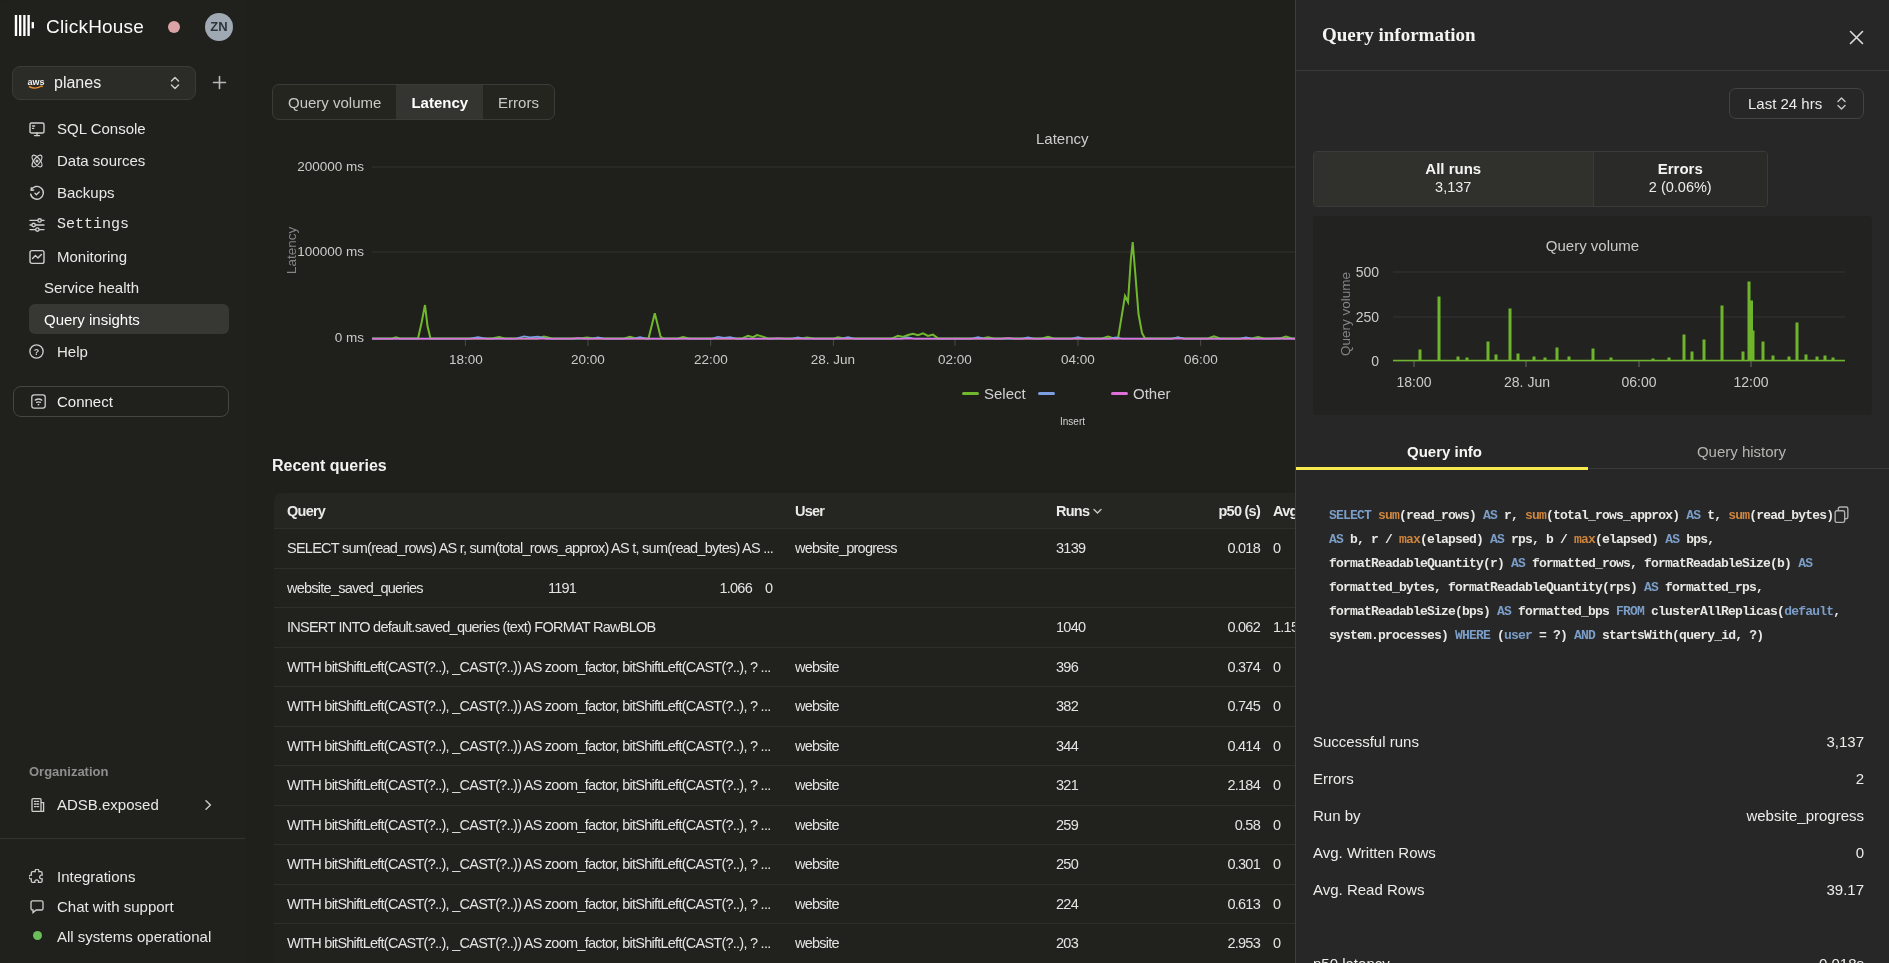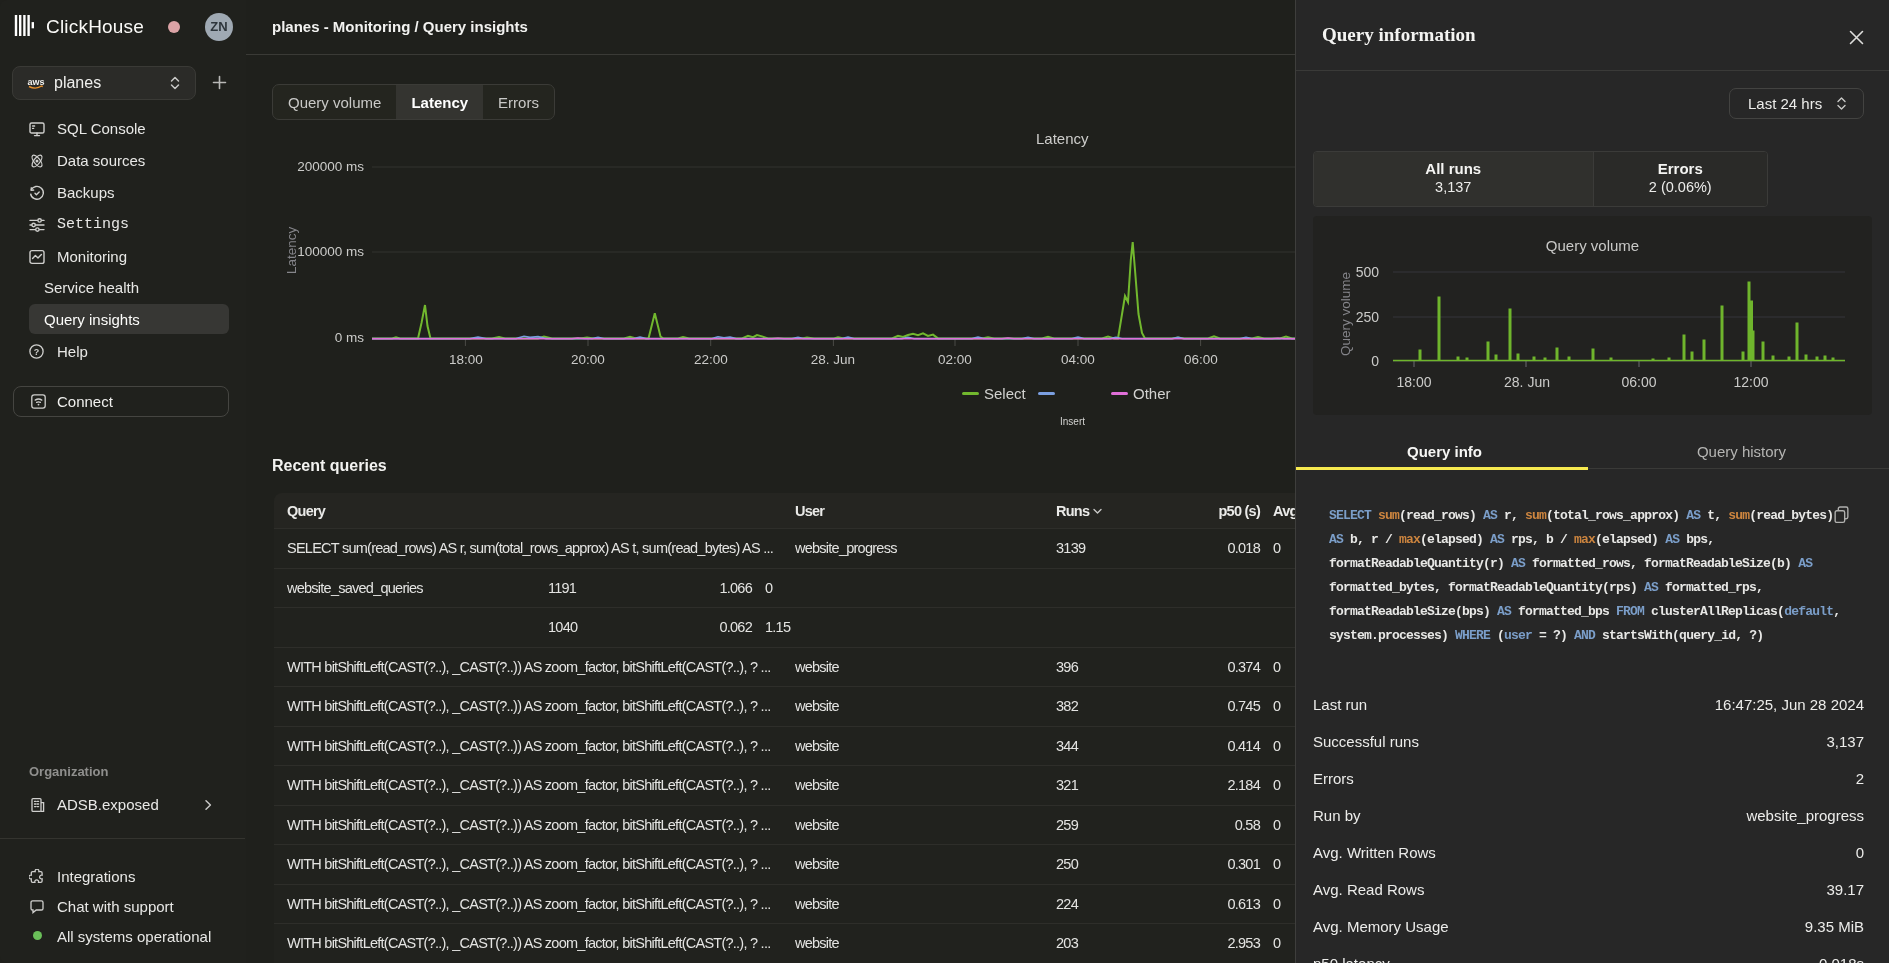--- a/index.html
+++ b/index.html
@@ -143,23 +143,20 @@
     <div class="abs" style="left:57px; top:868px; font-size:15px; color:#e8e8e6;">Integrations</div>
     <svg class="abs" style="left:29px; top:899px;" width="16" height="16" viewBox="0 0 16 16" fill="none" stroke="#cfcfcd" stroke-width="1.3">
       <path d="M2 3.4 a1.6 1.6 0 0 1 1.6 -1.6 h8.8 a1.6 1.6 0 0 1 1.6 1.6 v6 a1.6 1.6 0 0 1 -1.6 1.6 H7.2 L4 13.6 v-2.6 H3.6 A1.6 1.6 0 0 1 2 9.4 z"></path>
     </svg>
     <div class="abs" style="left:57px; top:898px; font-size:15px; color:#e8e8e6;">Chat with support</div>
     <div class="abs" style="left:33px; top:931px; width:9px; height:9px; border-radius:50%; background:#6abf59;"></div>
     <div class="abs" style="left:57px; top:928px; font-size:15px; color:#e8e8e6;">All systems operational</div>
   </div>
 
   <div id="main">
-    <div id="mainhdr">
-        <div class="t">planes - Monitoring / Query insights</div>
-      </div>
     <div class="tabgroup">
       <div class="tab">Query volume</div>
       <div class="tab active">Latency</div>
       <div class="tab">Errors</div>
     </div>
 
     <div class="abs" style="left:790px; top:130px; font-size:15px; color:#cdcdcb;">Latency</div>
     <div class="abs" style="left:38px; top:274px; font-size:13.5px; color:#85858a; transform:rotate(-90deg); transform-origin:left top;">Latency</div>
     <div class="abs" style="left:40px; top:159px; width:78px; text-align:right; font-size:13.5px; color:#cbcbc9; white-space:nowrap;">200000 ms</div>
     <div class="abs" style="left:40px; top:244px; width:78px; text-align:right; font-size:13.5px; color:#cbcbc9; white-space:nowrap;">100000 ms</div>
@@ -218,20 +215,21 @@
           <div class="c4">0.018</div>
           <div class="c5">0</div>
         </div>
       <div class="trow">
           <div class="c2">website_saved_queries</div>
           <div class="c3">1191</div>
           <div class="c4">1.066</div>
           <div class="c5">0</div>
         </div>
       <div class="trow">
+          <div class="c1">INSERT INTO default.saved_queries (text) FORMAT RawBLOB</div>
           <div class="c2"></div>
           <div class="c3">1040</div>
           <div class="c4">0.062</div>
           <div class="c5">1.15</div>
         </div>
       <div class="trow">
           <div class="c1">WITH bitShiftLeft(CAST(?..), _CAST(?..)) AS zoom_factor, bitShiftLeft(CAST(?..), ? ...</div>
           <div class="c2">website</div>
           <div class="c3">396</div>
           <div class="c4">0.374</div>
@@ -380,47 +378,39 @@
       formatReadableQuantity(r) <span style="color:#7b9ec9;">AS</span> formatted_rows, formatReadableSize(b) <span style="color:#7b9ec9;">AS</span><br>
       formatted_bytes, formatReadableQuantity(rps) <span style="color:#7b9ec9;">AS</span> formatted_rps,<br>
       formatReadableSize(bps) <span style="color:#7b9ec9;">AS</span> formatted_bps <span style="color:#7b9ec9;">FROM</span> clusterAllReplicas(<span style="color:#7b9ec9;">default</span>,<br>
       system.processes) <span style="color:#7b9ec9;">WHERE</span> (<span style="color:#7b9ec9;">user</span> = ?) <span style="color:#7b9ec9;">AND</span> startsWith(query_id, ?)
     </div>
     <svg class="abs" style="left:538px; top:506px;" width="15" height="18" viewBox="0 0 14 17">
       <rect x="4" y="1" width="9" height="11" rx="1.6" fill="none" stroke="#b0b0ae" stroke-width="1.3"></rect>
       <rect x="1" y="4.5" width="9" height="11" rx="1.6" fill="#272727" stroke="#b0b0ae" stroke-width="1.3"></rect>
     </svg>
 
-    <div class="statrow" style="top:696px;">
-        <span>Last run</span>
-        <b>16:47:25, Jun 28 2024</b>
-      </div>
     <div class="statrow" style="top:733px;">
         <span>Successful runs</span>
         <b>3,137</b>
       </div>
     <div class="statrow" style="top:770px;">
         <span>Errors</span>
         <b>2</b>
       </div>
     <div class="statrow" style="top:807px;">
         <span>Run by</span>
         <b>website_progress</b>
       </div>
     <div class="statrow" style="top:844px;">
         <span>Avg. Written Rows</span>
         <b>0</b>
       </div>
     <div class="statrow" style="top:881px;">
         <span>Avg. Read Rows</span>
         <b>39.17</b>
       </div>
-    <div class="statrow" style="top:918px;">
-        <span>Avg. Memory Usage</span>
-        <b>9.35 MiB</b>
-      </div>
     <div class="statrow" style="top:955px;">
         <span>p50 latency</span>
         <b>0.018s</b>
       </div>
   </div>
 
 </div>
 
 </body></html>

